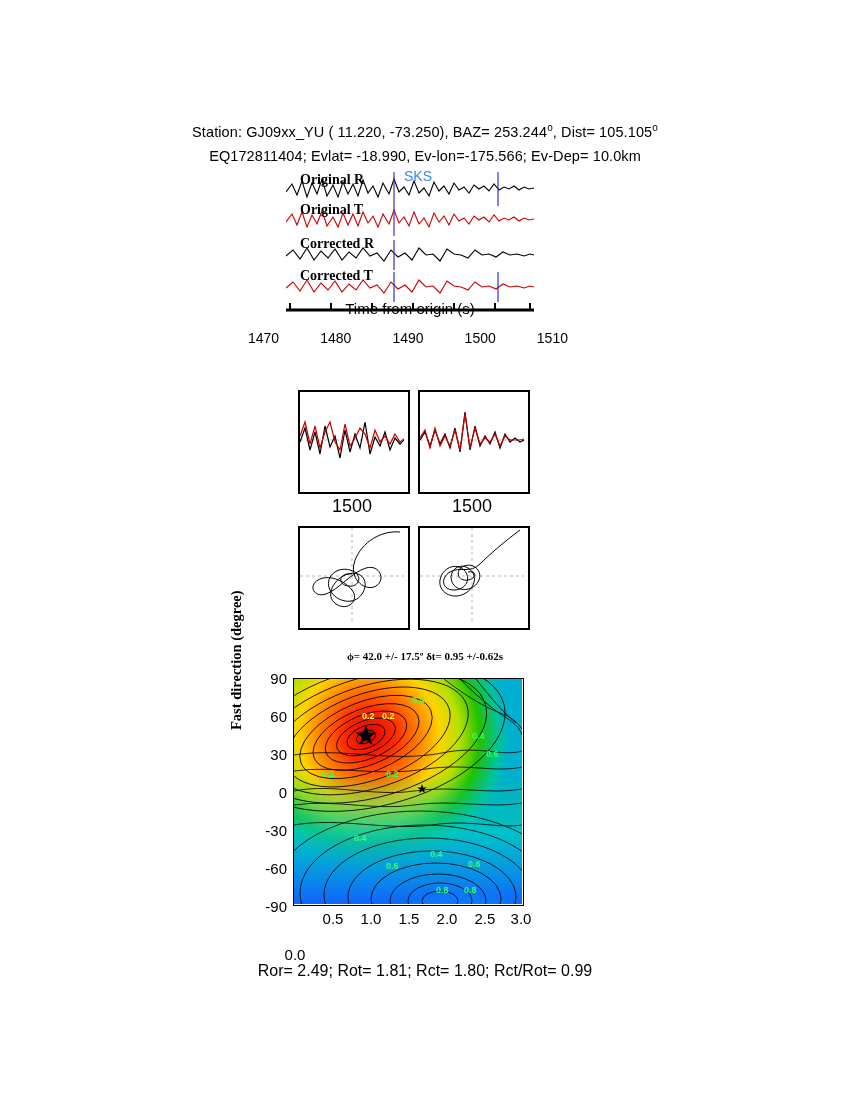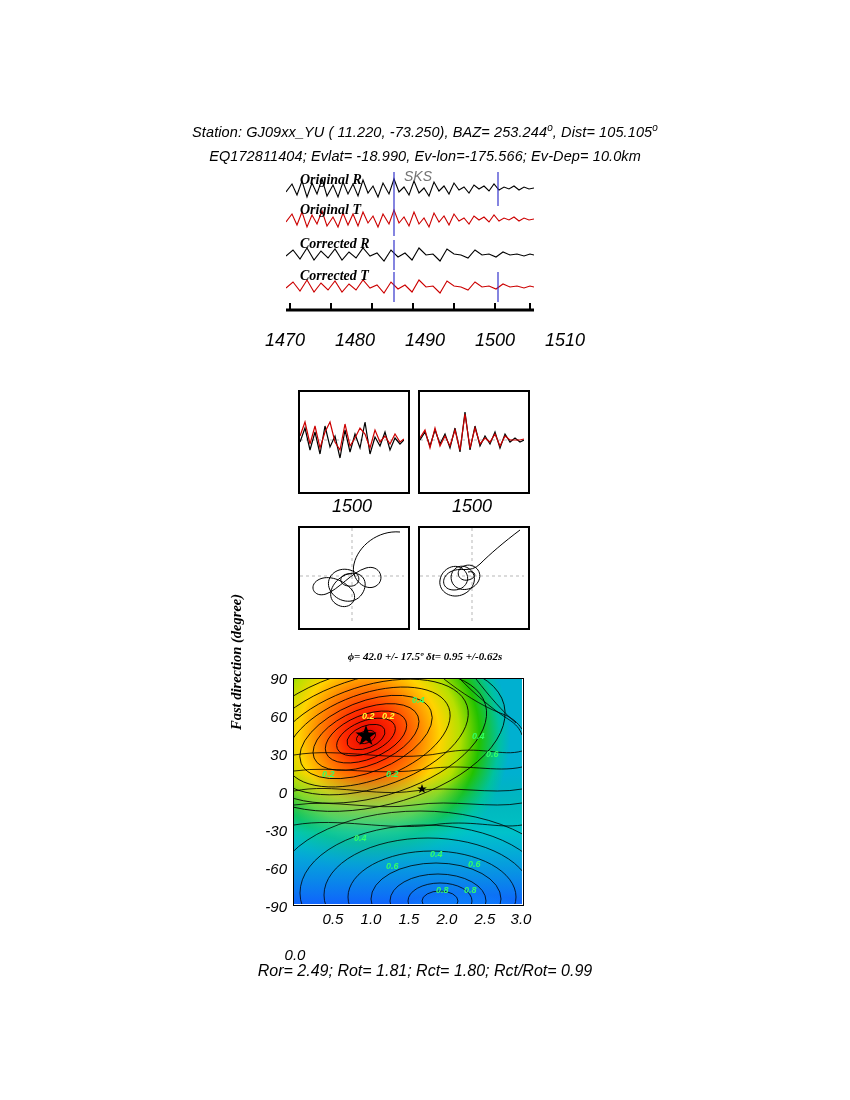--- a/index.html
+++ b/index.html
@@ -13,21 +13,20 @@
     position: relative;
     font-family: "Liberation Sans", sans-serif;
     color: #000000;
     overflow: hidden;
   }
   .page {
     position: absolute;
     left: 0; top: 0;
     width: 850px;
     height: 1025px;
-    font-style: italic;
   }
 
   
   .header {
     position: absolute;
     left: 0;
     top: 118px;
     width: 850px;
     text-align: center;
   }
@@ -56,41 +55,41 @@
   .trace-label {
     position: absolute;
     font-family: "Liberation Serif", serif;
     font-weight: bold;
     font-size: 14px;
     color: #000;
     white-space: nowrap;
   }
   .sks-label {
     position: absolute;
-    color: #737373;
+    color: #3b82f6;
     font-size: 14px;
     font-family: "Liberation Sans", sans-serif;
     white-space: nowrap;
   }
   .time-axis-label {
     position: absolute;
     left: 286px;
     top: 300px;
     width: 248px;
     text-align: center;
     font-size: 15px;
   }
   .axis-ticks {
     position: absolute;
-    left: 265px;
+    left: 248px;
     top: 330px;
     width: 320px;
     display: flex;
     justify-content: space-between;
-    font-size: 18px;
+    font-size: 14px;
     font-family: "Liberation Sans", sans-serif;
   }
 
   
   .mid-box {
     position: absolute;
     border: 2.5px solid #000;
     background: #fff;
   }
   .box-a { left: 298px; top: 390px; width: 108px; height: 100px; }
@@ -239,20 +238,21 @@
       </g>
     </svg>
   </div>
 
   <div class="trace-label" style="left:300px; top:172px;">Original R</div>
   <div class="trace-label" style="left:300px; top:202px;">Original T</div>
   <div class="trace-label" style="left:300px; top:236px;">Corrected R</div>
   <div class="trace-label" style="left:300px; top:268px;">Corrected T</div>
   <div class="sks-label" style="left:404px; top:168px;">SKS</div>
 
+  <div class="time-axis-label">Time from origin (s)</div>
 
   <div class="axis-ticks">
     <span>1470</span>
     <span>1480</span>
     <span>1490</span>
     <span>1500</span>
     <span>1510</span>
   </div>
 
   <div class="mid-box box-a">

